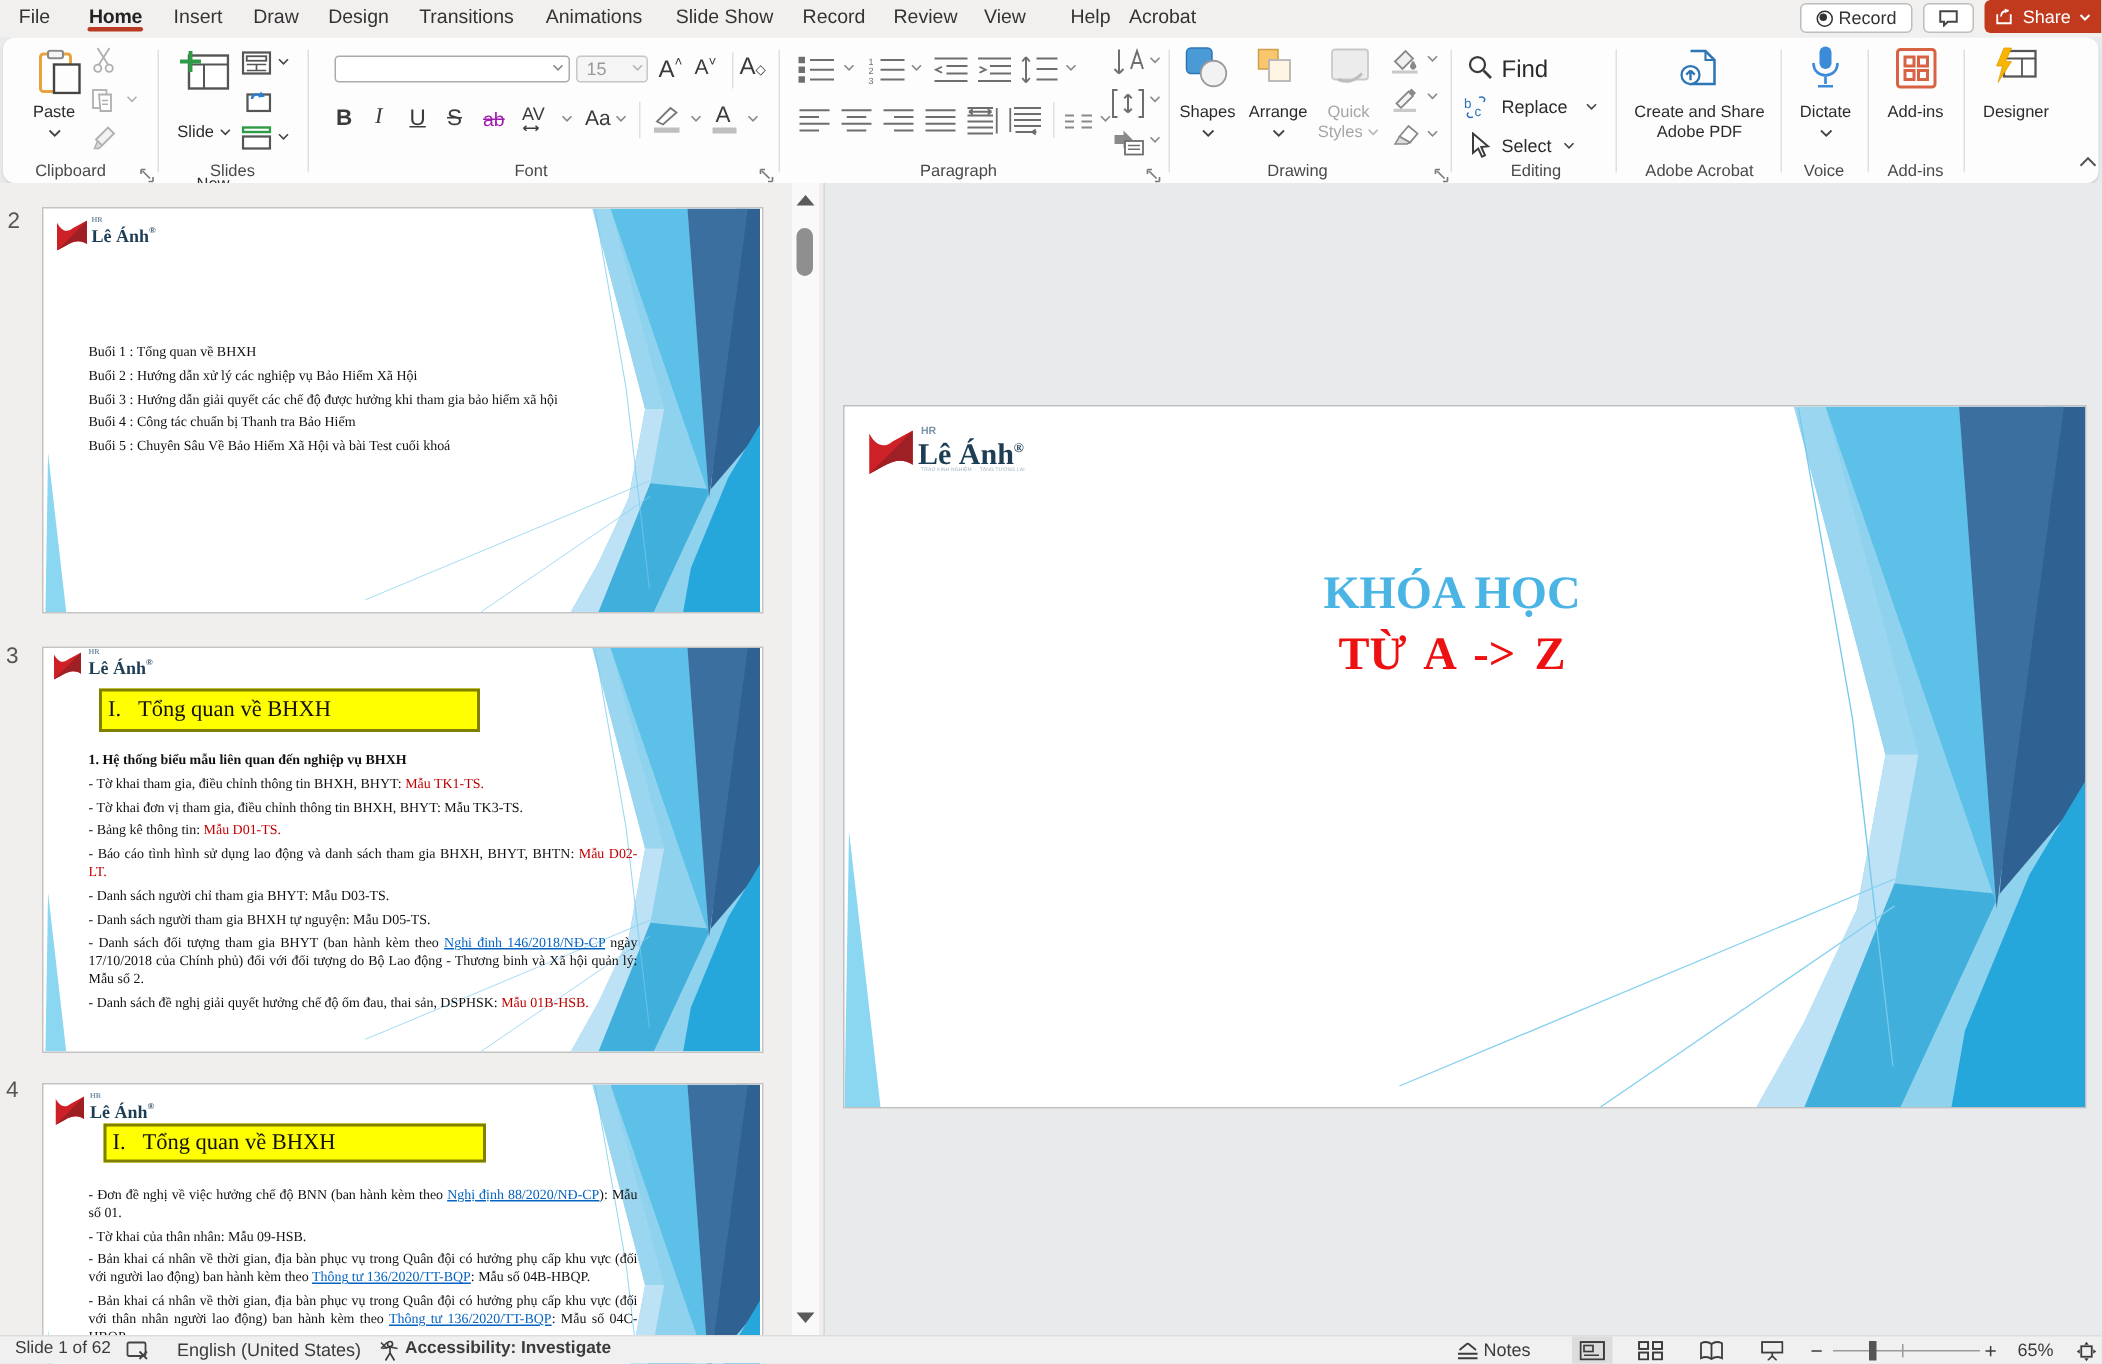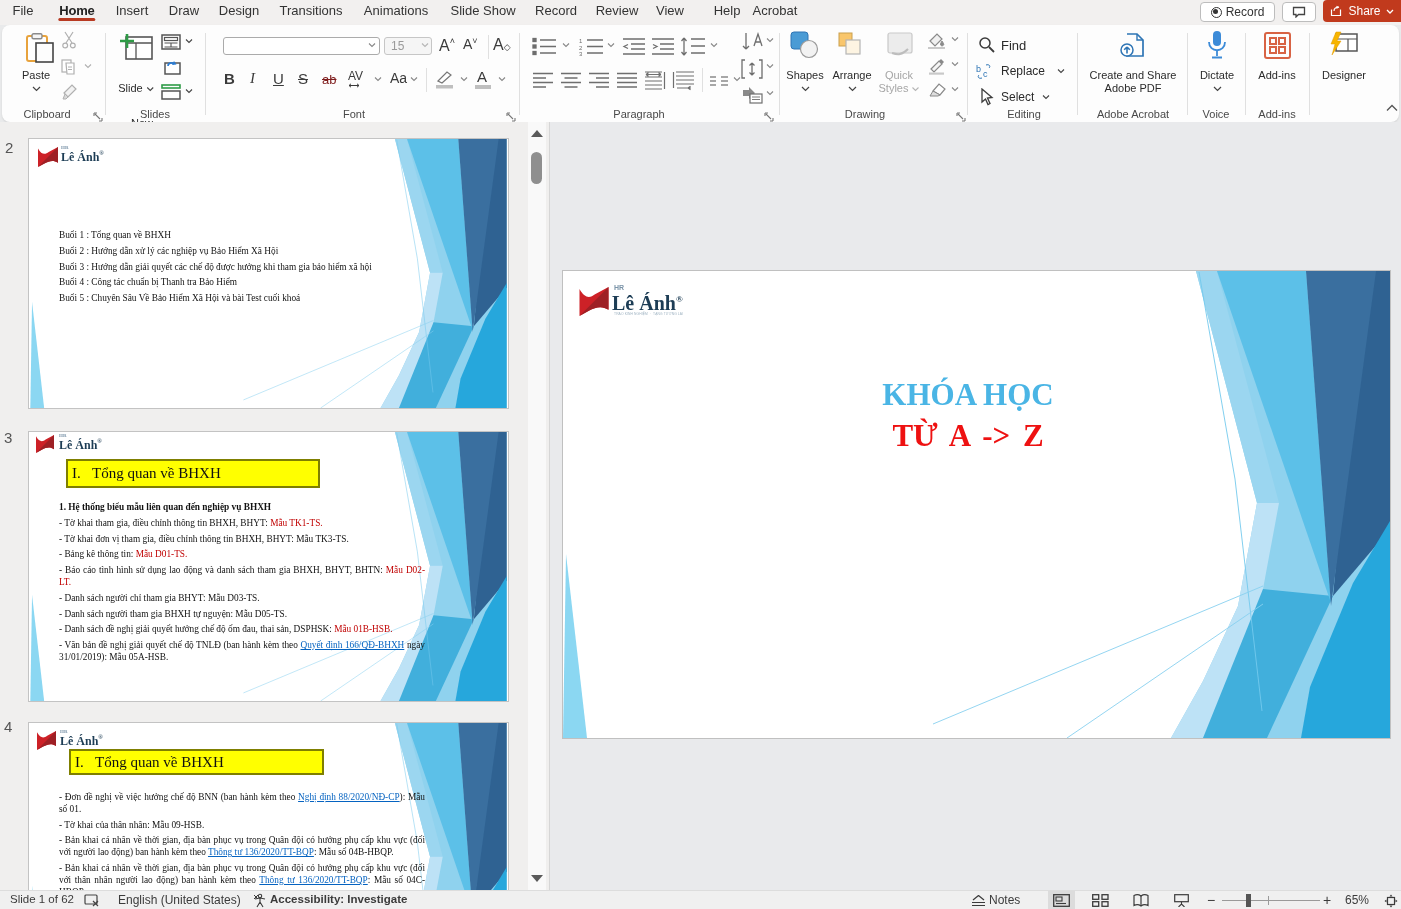--- a/index.html
+++ b/index.html
@@ -203,21 +203,21 @@
         <path d="M1 0.5 l3 3 3-3" fill="none" stroke="#b5b5b5" stroke-width="1.1"></path>
       </svg>
     <div style="position:absolute;left:437px;top:11px;font-size:16px;color:#3b3b3b;">A<span style="font-size:9px;vertical-align:7px;">˄</span></div>
     <div style="position:absolute;left:461px;top:11px;font-size:14px;color:#3b3b3b;">A<span style="font-size:9px;vertical-align:5px;">˅</span></div>
     <div class="gsep" style="left:486px;top:10px;height:24px;"></div>
     <div style="position:absolute;left:491px;top:11px;font-size:16px;color:#3b3b3b;">A<span style="font-size:9px;">◇</span></div>
     <div style="position:absolute;left:222px;top:45px;font-size:15px;font-weight:bold;color:#3b3b3b;">B</div>
     <div class="serif" style="position:absolute;left:248px;top:45px;font-size:15px;font-style:italic;color:#3b3b3b;">I</div>
     <div style="position:absolute;left:271px;top:45px;font-size:15px;text-decoration:underline;color:#3b3b3b;">U</div>
     <div style="position:absolute;left:296px;top:45px;font-size:15px;text-decoration:line-through;color:#3b3b3b;">S</div>
-    <div style="position:absolute;left:320px;top:47px;font-size:13px;text-decoration:line-through;color:#7f1d1d;">ab</div>
+    <div style="position:absolute;left:320px;top:47px;font-size:13px;text-decoration:line-through;color:#a21caf;">ab</div>
     <div style="position:absolute;left:346px;top:44px;font-size:12px;color:#3b3b3b;">AV<svg width="12" height="5" viewBox="0 0 12 5" style="display:block;margin-top:0px">
           <path d="M1 2.5 h10 M1 2.5 l2 -1.7 M1 2.5 l2 1.7 M11 2.5 l-2 -1.7 M11 2.5 l-2 1.7" stroke="#3b3b3b" fill="none" stroke-width="1"></path>
         </svg></div>
     <svg class="ri" style="left:372px;top:52px" width="8" height="5" viewBox="0 0 8 5">
         <path d="M1 0.5 l3 3 3-3" fill="none" stroke="#888" stroke-width="1.1"></path>
       </svg>
     <div style="position:absolute;left:388px;top:45px;font-size:14px;color:#3b3b3b;">Aa</div>
     <svg class="ri" style="left:408px;top:52px" width="8" height="5" viewBox="0 0 8 5">
         <path d="M1 0.5 l3 3 3-3" fill="none" stroke="#888" stroke-width="1.1"></path>
       </svg>
@@ -365,21 +365,21 @@
         <path d="M1 0.5 l3 3 3-3" fill="none" stroke="#888" stroke-width="1.1"></path>
       </svg>
     <svg class="ri" style="left:954px;top:87px" width="10" height="10" viewBox="0 0 10 10">
         <path d="M1 1 h3 M1 1 v3 M2 2 l5 5 M9 9 h-3 M9 9 v-3" stroke="#777" stroke-width="1.1" fill="none"></path>
       </svg>
 
     <svg class="ri" style="left:976px;top:11px" width="17" height="17" viewBox="0 0 17 17">
         <circle cx="7" cy="7" r="5" fill="none" stroke="#3b3b3b" stroke-width="1.5"></circle>
         <path d="M11 11 L16 16" stroke="#3b3b3b" stroke-width="1.8"></path>
       </svg>
-    <div style="position:absolute;left:999px;top:13px;font-size:13px;color:#2b2b2b;">Find</div>
+    <div style="position:absolute;left:999px;top:13px;font-size:16px;color:#2b2b2b;">Find</div>
     <svg class="ri" style="left:974px;top:38px" width="19" height="17" viewBox="0 0 19 17">
       <text x="0" y="9" font-size="9" fill="#2e75b5" font-family="Liberation Sans">b</text>
       <text x="7" y="14" font-size="9" fill="#2e75b5" font-family="Liberation Sans">c</text>
       <path d="M3 12 c-2 2 0 4 3 3 M13 5 c2 -2 0 -4 -3 -3" fill="none" stroke="#2e75b5" stroke-width="1"></path>
     </svg>
     <div style="position:absolute;left:999px;top:39px;font-size:12px;color:#2b2b2b;">Replace</div>
     <svg class="ri" style="left:1055px;top:44px" width="8" height="5" viewBox="0 0 8 5">
         <path d="M1 0.5 l3 3 3-3" fill="none" stroke="#444" stroke-width="1.1"></path>
       </svg>
     <svg class="ri" style="left:977px;top:63px" width="15" height="18" viewBox="0 0 15 18">
@@ -457,22 +457,22 @@
             </svg><div class="mlogotxt">Lê Ánh<span class="mlr">®</span><i>HR</i></div></div>
         <div class="ybox" style="left:37px;top:27px;width:254px;height:29px;font-size:15px;line-height:25px;">I.&nbsp;&nbsp;&nbsp;Tổng quan về BHXH</div>
         <div class="serif t10 just" style="position:absolute;left:30px;top:70px;width:366px;font-family:Liberation Serif, serif;">
           <p><b>1. Hệ thống biểu mẫu liên quan đến nghiệp vụ BHXH</b></p>
           <p>- Tờ khai tham gia, điều chỉnh thông tin BHXH, BHYT: <span class="red">Mẫu TK1-TS.</span></p>
           <p>- Tờ khai đơn vị tham gia, điều chỉnh thông tin BHXH, BHYT: Mẫu TK3-TS.</p>
           <p>- Bảng kê thông tin: <span class="red">Mẫu D01-TS.</span></p>
           <p>- Báo cáo tình hình sử dụng lao động và danh sách tham gia BHXH, BHYT, BHTN: <span class="red">Mẫu D02-LT.</span></p>
           <p>- Danh sách người chỉ tham gia BHYT: Mẫu D03-TS.</p>
           <p>- Danh sách người tham gia BHXH tự nguyện: Mẫu D05-TS.</p>
+          <p>- Danh sách đối tượng tham gia BHYT (ban hành kèm theo <span class="link">Nghị định 146/2018/NĐ-CP</span> ngày 17/10/2018 của Chính phủ) đối với đối tượng do Bộ Lao động - Thương binh và Xã hội quản lý: Mẫu số 2.</p>
           <p>- Danh sách đề nghị giải quyết hưởng chế độ ốm đau, thai sản, DSPHSK: <span class="red">Mẫu 01B-HSB.</span></p>
-          <p>- Văn bản đề nghị giải quyết chế độ TNLĐ (ban hành kèm theo <span class="link">Quyết định 166/QĐ-BHXH</span> ngày 31/01/2019): Mẫu 05A-HSB.</p>
         </div>
       </div>
       <div class="snum" style="left:4px; top:596px;">4</div>
       <div class="thumb" id="thumb4" style="top:600px; height:271px;">
         <svg style="position:absolute;left:0;top:0" width="479" height="269" viewBox="0 0 827 467">
             <use href="#facet"></use>
           </svg>
         <div class="mlogo" style="left:8px;top:8px;"><svg width="19" height="19" viewBox="0 0 28 28">
               <use href="#minilogo"></use>
             </svg><div class="mlogotxt">Lê Ánh<span class="mlr">®</span><i>HR</i></div></div>

